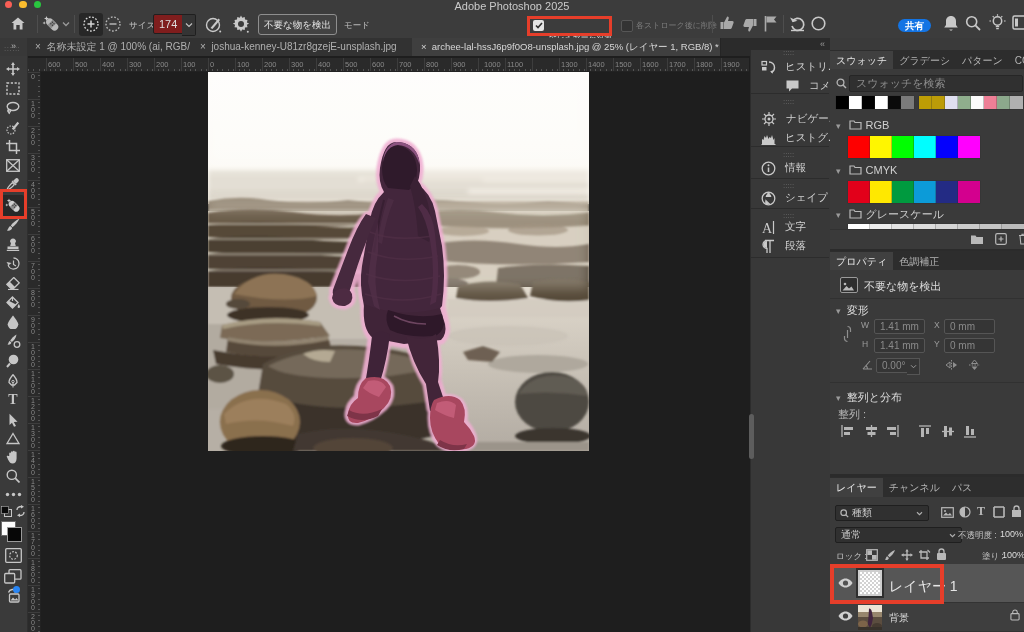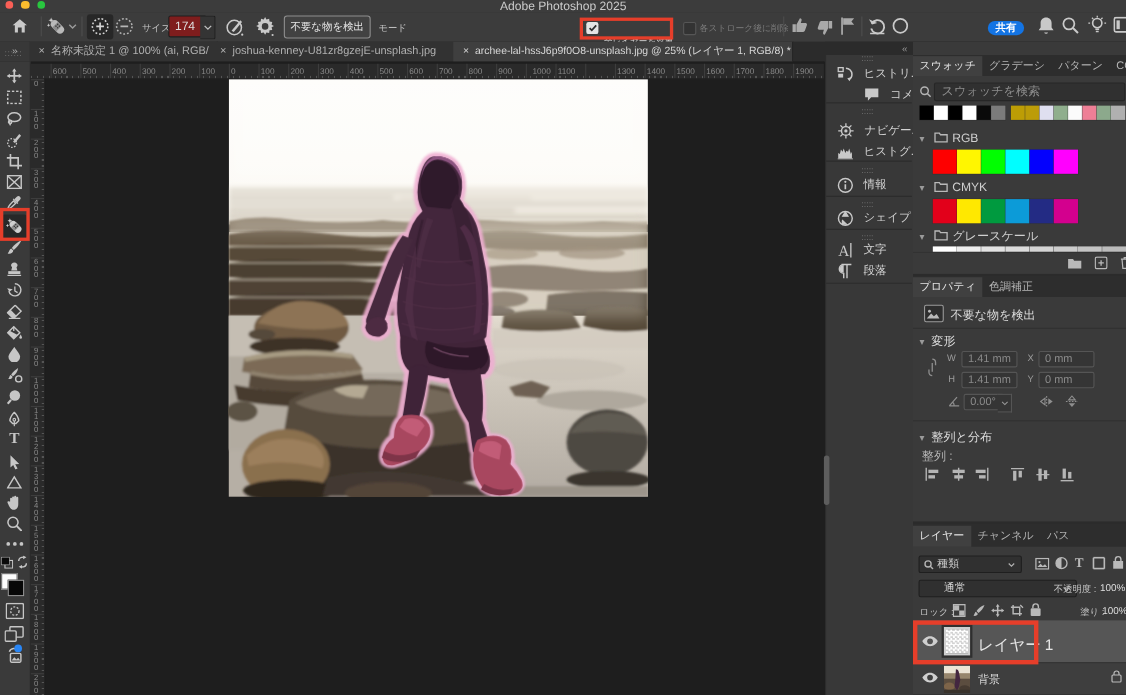--- a/index.html
+++ b/index.html
@@ -831,21 +831,21 @@
         <path d="M6 1 A5 5 0 0 0 6 11Z" fill="#b9b9b9"></path>
       </svg>
     <div class="abs" style="left:977px;top:504px;color:#b9b9b9;font-size:12px;font-weight:bold;font-family:'Liberation Serif',serif;">T</div>
     <svg class="abs" style="left:993px;top:506px;" width="12" height="12" viewBox="0 0 12 12">
         <path d="M1 1 H11 M1 11 H11 M1 1 V11 M11 1 V11" stroke="#b9b9b9" stroke-width="1.6"></path>
       </svg>
     <svg class="abs" style="left:1011px;top:505px;" width="11" height="13" viewBox="0 0 11 13">
         <rect x="1" y="5" width="9" height="7" fill="#b9b9b9"></rect>
         <path d="M3 5 V3.5 a2.5 2.5 0 0 1 5 0 V5" fill="none" stroke="#b9b9b9" stroke-width="1.3"></path>
       </svg>
-    <div class="abs obox" style="left:835px;top:527px;width:120px;height:14px;line-height:14px;padding-left:22px;color:#cfcfcf;background:#303030;font-size:10px;">通常
+    <div class="abs obox" style="left:835px;top:527px;width:120px;height:14px;line-height:14px;padding-left:5px;color:#cfcfcf;background:#303030;font-size:10px;">通常
       <svg class="abs" style="right:5px;top:5px;" width="7" height="5" viewBox="0 0 8 6">
           <path d="M1 1.5 L4 4.5 L7 1.5" stroke="#b0b0b0" stroke-width="1.3" fill="none"></path>
         </svg>
     </div>
     <div class="abs" style="left:958px;top:530px;color:#c4c4c4;font-size:8.5px;">不透明度 :</div>
     <div class="abs" style="left:1000px;top:529px;color:#dedede;font-size:9px;">100%</div>
     <div class="abs" style="left:836px;top:551px;color:#c4c4c4;font-size:8.5px;">ロック :</div>
     <svg class="abs" style="left:866px;top:549px;" width="12" height="12" viewBox="0 0 12 12">
         <rect x="0.7" y="0.7" width="10.6" height="10.6" fill="none" stroke="#b9b9b9" stroke-width="1.2"></rect>
         <rect x="1.3" y="1.3" width="4.7" height="4.7" fill="#b9b9b9"></rect>

